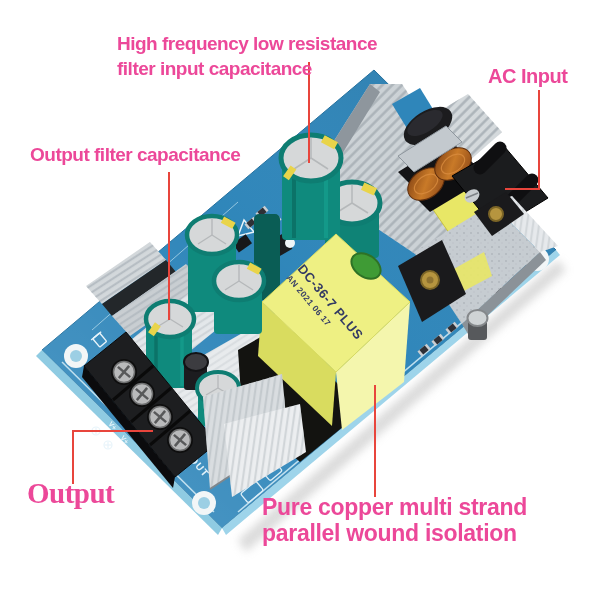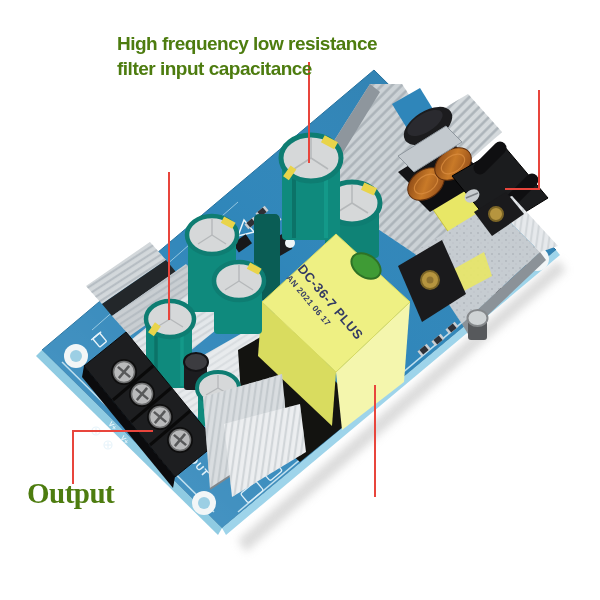--- a/index.html
+++ b/index.html
@@ -2,21 +2,21 @@
 <html><head>
 <meta charset="utf-8">
 <style>
   html,body { margin:0; padding:0; background:#ffffff; }
   .stage {
     position:relative; width:600px; height:600px; background:#ffffff;
     overflow:hidden; font-family:"Liberation Sans", sans-serif;
   }
   .stage svg { position:absolute; left:0; top:0; }
   .lbl {
-    position:absolute; font-weight:700; color:#4d7c0f;
+    position:absolute; font-weight:700; color:#ec4899;
     white-space:pre-line; line-height:25px; letter-spacing:-0.5px;
   }
   .lbl-top      { left:117px; top:31px;  font-size:19px; }
   .lbl-ac       { left:488px; top:64px;  font-size:20px; }
   .lbl-outfilt  { left:30px;  top:142px; font-size:19px; }
   .lbl-output   { left:27px;  top:481px; font-size:29px;font-family:Liberation Serif, serif; }
   .lbl-bottom   { left:262px; top:494px; font-size:23px; line-height:26px; letter-spacing:-0.3px; }
   .rline { position:absolute; background:#e8453c; }
 </style>
 </head>
@@ -336,15 +336,19 @@
   <div class="rline" style="left:308px; top:62px;  width:2px;  height:101px;"></div>
   <div class="rline" style="left:538px; top:90px;  width:2px;  height:100px;"></div>
   <div class="rline" style="left:505px; top:188px; width:35px; height:2px;"></div>
   <div class="rline" style="left:168px; top:172px; width:2px;  height:148px;"></div>
   <div class="rline" style="left:72px;  top:430px; width:81px; height:2px;"></div>
   <div class="rline" style="left:72px;  top:430px; width:2px;  height:54px;"></div>
   <div class="rline" style="left:374px; top:385px; width:2px;  height:112px;"></div>
 
   <div class="lbl lbl-top">High frequency low resistance
 filter input capacitance</div>
+  <div class="lbl lbl-ac">AC Input</div>
+  <div class="lbl lbl-outfilt">Output filter capacitance</div>
   <div class="lbl lbl-output">Output</div>
+  <div class="lbl lbl-bottom">Pure copper multi strand
+parallel wound isolation</div>
 
 </div>
 
 </body></html>

